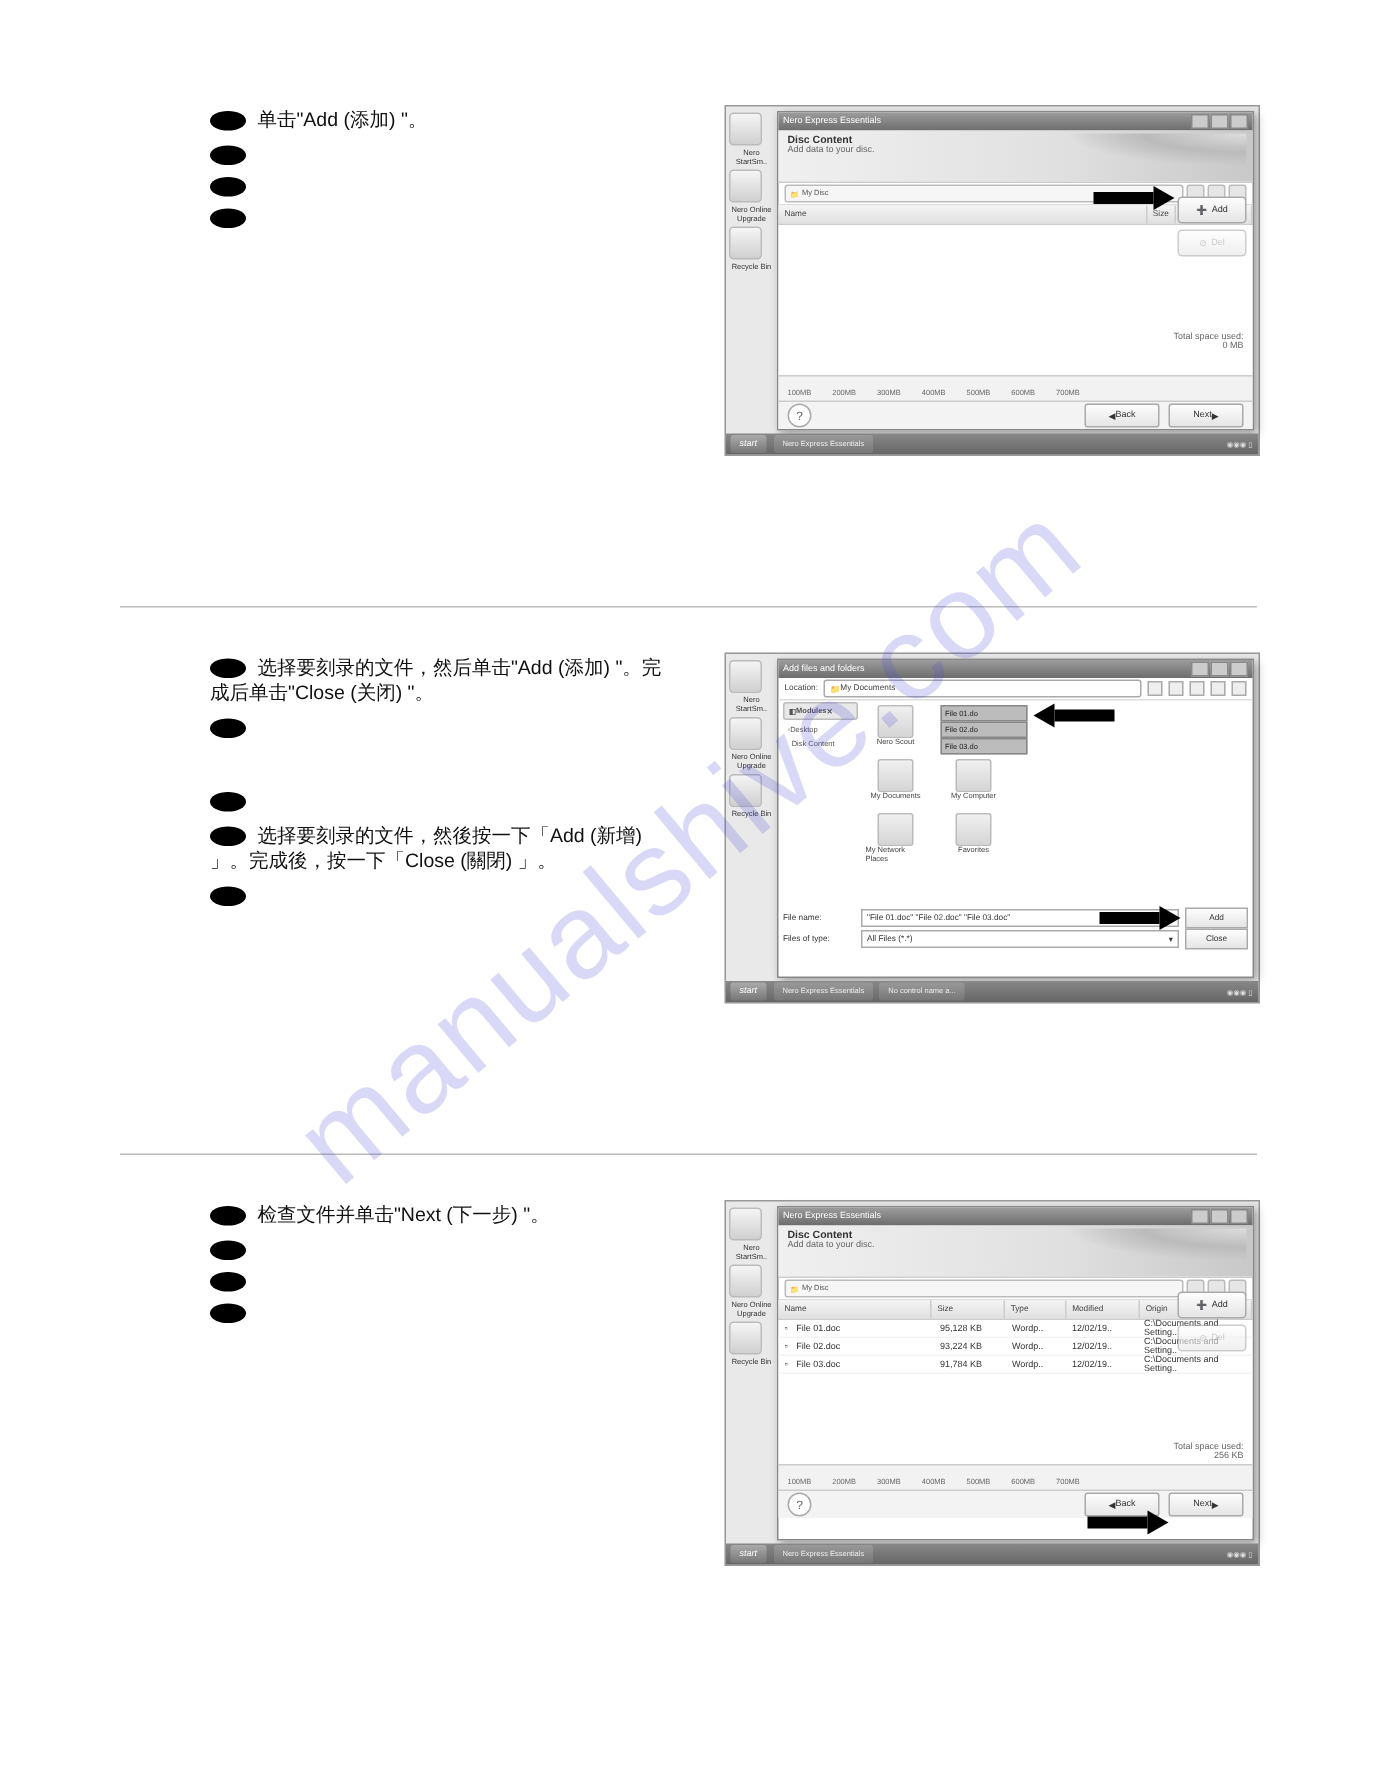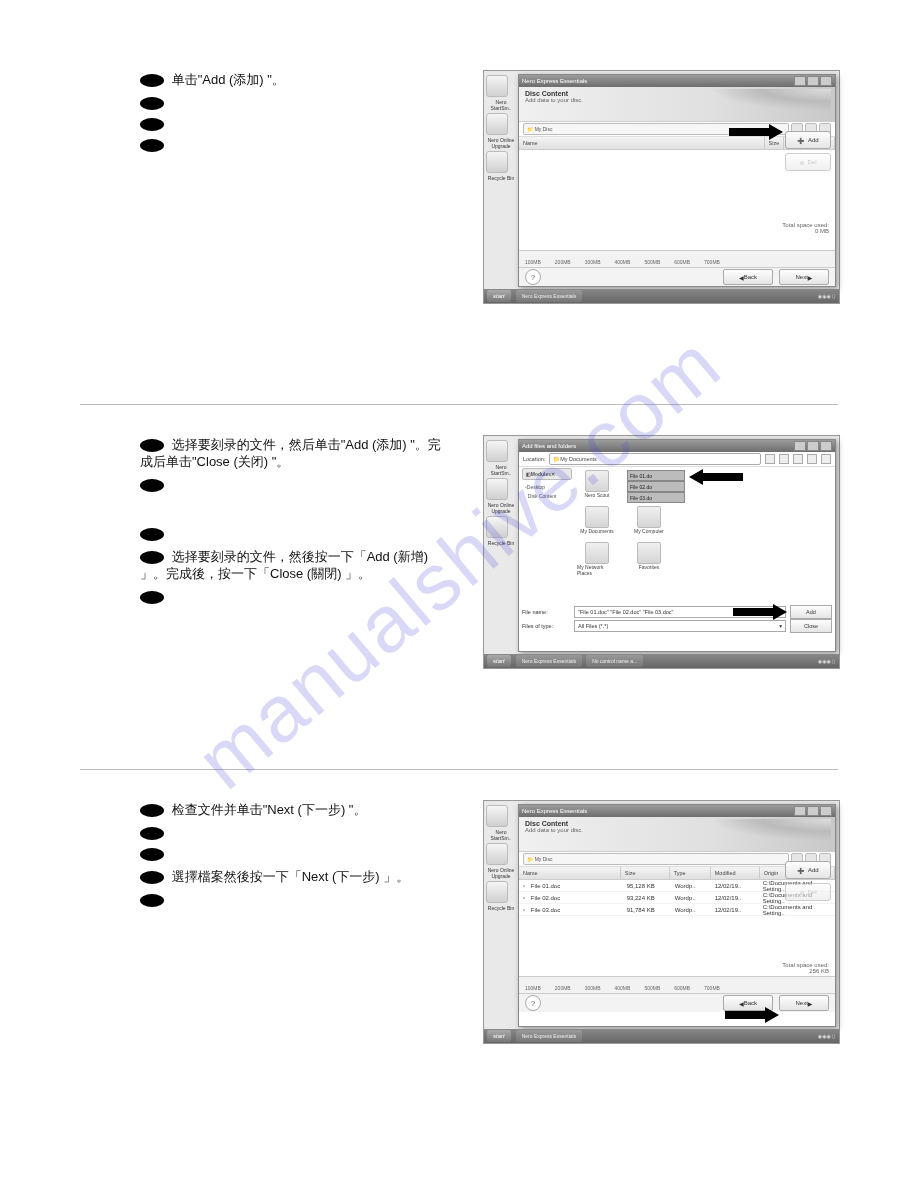--- a/index.html
+++ b/index.html
@@ -435,22 +435,20 @@
   </div>
 
   <hr class="sep">
 
   <div class="section" style="margin-bottom:30px;">
     <div class="text-col">
       <p class="bullet-line"><span class="oval"></span>
         <span>检查文件并单击"Next (下一步) "。</span></p>
       <span class="oval-alone"></span>
       <span class="oval-alone"></span>
-      <p class="bullet-line"><span class="oval"></span>
-        <span>選擇檔案然後按一下「Next (下一步) 」。</span></p>
       <span class="oval-alone"></span>
     </div>
 
     <div class="img-col">
       <div class="shot" style="width:355px;height:242px;">
         <div class="desktop-icons">
           <div class="dicon"></div>
             <div class="dlabel">Nero StartSm..</div>
           <div class="dicon"></div>
             <div class="dlabel">Nero Online Upgrade</div>

